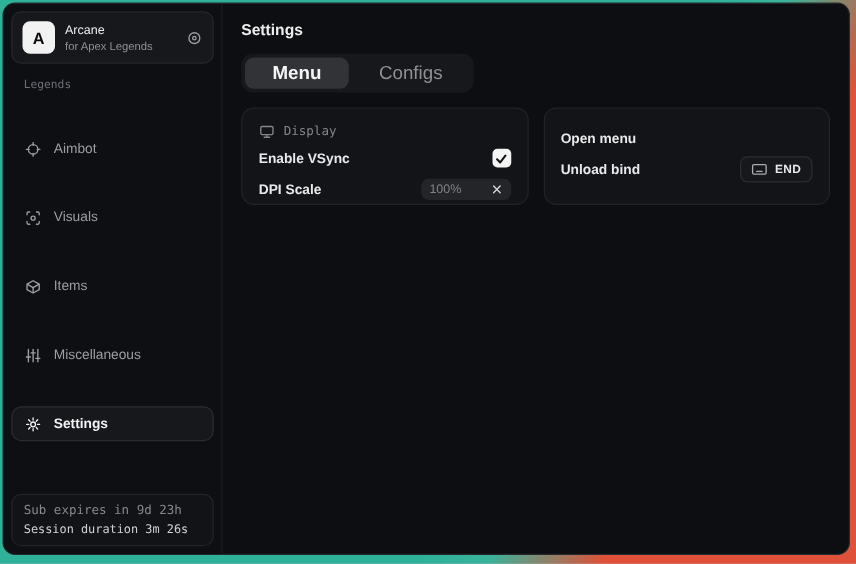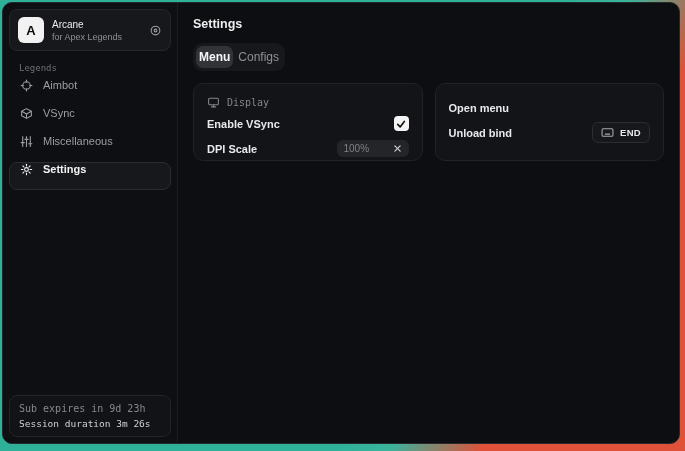--- a/index.html
+++ b/index.html
@@ -33,44 +33,44 @@
   .logo-text { display: flex; flex-direction: column; }
   .logo-title { font-size: 10px; font-weight: normal; color: #ececee; }
   .logo-sub { font-size: 9px; color: #8d9095; margin-top: 2px; }
   .logo-target { margin-left: auto; color: #9a9da2; display: flex; cursor: pointer; }
   .category {
     font-family: "DejaVu Sans Mono", monospace;
     font-size: 9px; color: #6d7076; margin: 12px 10px 5px 10px;
   }
   .nav { display: flex; flex-direction: column; }
   .nav-item {
-    display: flex; align-items: flex-start; gap: 10px; height: 28px;
+    display: flex; align-items: center; gap: 10px; height: 28px;
     padding: 0 10px; border-radius: 8px; color: #9b9ea3; font-size: 11px;
-    border: 1px solid transparent; cursor: pointer;
+    border: 1px solid transparent; cursor: pointer; margin-top: 27px;
   }
   .nav-item svg { width: 13px; height: 13px; flex: none; }
   .nav-item.active {
     background: #17181c; border-color: #2b2c30; color: #f2f2f3; font-weight: bold;
   }
   .spacer { flex: 1; }
   .session-card {
     border: 1px solid #232428; background: #121317; border-radius: 8px;
     padding: 7px 9px; font-family: "DejaVu Sans Mono", monospace;
   }
   .session-line1 { font-size: 10px; color: #85888d; white-space: nowrap; }
   .session-line2 { font-size: 9.5px; color: #cfd1d3; margin-top: 4px; white-space: nowrap; }
   
   .main { flex: 1; padding: 14px 15px; display: flex; flex-direction: column; }
   .page-title { font-size: 12.5px; font-weight: bold; color: #ededee; }
   .tabs {
     display: inline-flex; align-self: flex-start; background: #17181c;
     border-radius: 9px; padding: 3px; margin-top: 12px; gap: 2px;
   }
   .tab {
-    font-size: 12px; color: #8d9095; padding: 4px 3px; border-radius: 7px;
+    font-size: 15px; color: #8d9095; padding: 4px 22px; border-radius: 7px;
     cursor: pointer;
   }
   .tab.active { background: #313337; color: #f5f5f6; font-weight: bold; }
   .cards { display: flex; gap: 12px; margin-top: 12px; }
   .card {
     flex: 1; background: #131418; border: 1px solid #222327;
     border-radius: 10px; padding: 10px 13px; height: 78px;
   }
   .card-header {
     display: flex; align-items: center; gap: 7px; color: #83868b;
@@ -135,26 +135,36 @@
         <svg viewBox="0 0 24 24" fill="none" stroke="currentColor" stroke-width="2" stroke-linecap="round">
           <circle cx="12" cy="12" r="7"></circle>
             <line x1="12" y1="2" x2="12" y2="6"></line>
             <line x1="12" y1="18" x2="12" y2="22"></line>
             <line x1="2" y1="12" x2="6" y2="12"></line>
             <line x1="18" y1="12" x2="22" y2="12"></line>
         </svg>
         <span>Aimbot</span>
       </div>
       <div class="nav-item">
+        <svg viewBox="0 0 24 24" fill="none" stroke="currentColor" stroke-width="2" stroke-linecap="round">
+          <path d="M3 7V5a2 2 0 0 1 2-2h2"></path>
+            <path d="M17 3h2a2 2 0 0 1 2 2v2"></path>
+            <path d="M21 17v2a2 2 0 0 1-2 2h-2"></path>
+            <path d="M7 21H5a2 2 0 0 1-2-2v-2"></path>
+            <circle cx="12" cy="12" r="3"></circle>
+        </svg>
+        <span>Visuals</span>
+      </div>
+      <div class="nav-item">
         <svg viewBox="0 0 24 24" fill="none" stroke="currentColor" stroke-width="2" stroke-linejoin="round">
           <path d="M21 8l-9-5-9 5v8l9 5 9-5V8z"></path>
             <path d="M3 8l9 5 9-5"></path>
             <line x1="12" y1="13" x2="12" y2="21"></line>
         </svg>
-        <span>VSync</span>
+        <span>Items</span>
       </div>
       <div class="nav-item">
         <svg viewBox="0 0 24 24" fill="none" stroke="currentColor" stroke-width="2" stroke-linecap="round">
           <line x1="5" y1="3" x2="5" y2="21"></line>
             <line x1="12" y1="3" x2="12" y2="21"></line>
             <line x1="19" y1="3" x2="19" y2="21"></line>
             <line x1="2" y1="14" x2="8" y2="14"></line>
             <line x1="9" y1="8" x2="15" y2="8"></line>
             <line x1="16" y1="16" x2="22" y2="16"></line>
         </svg>

